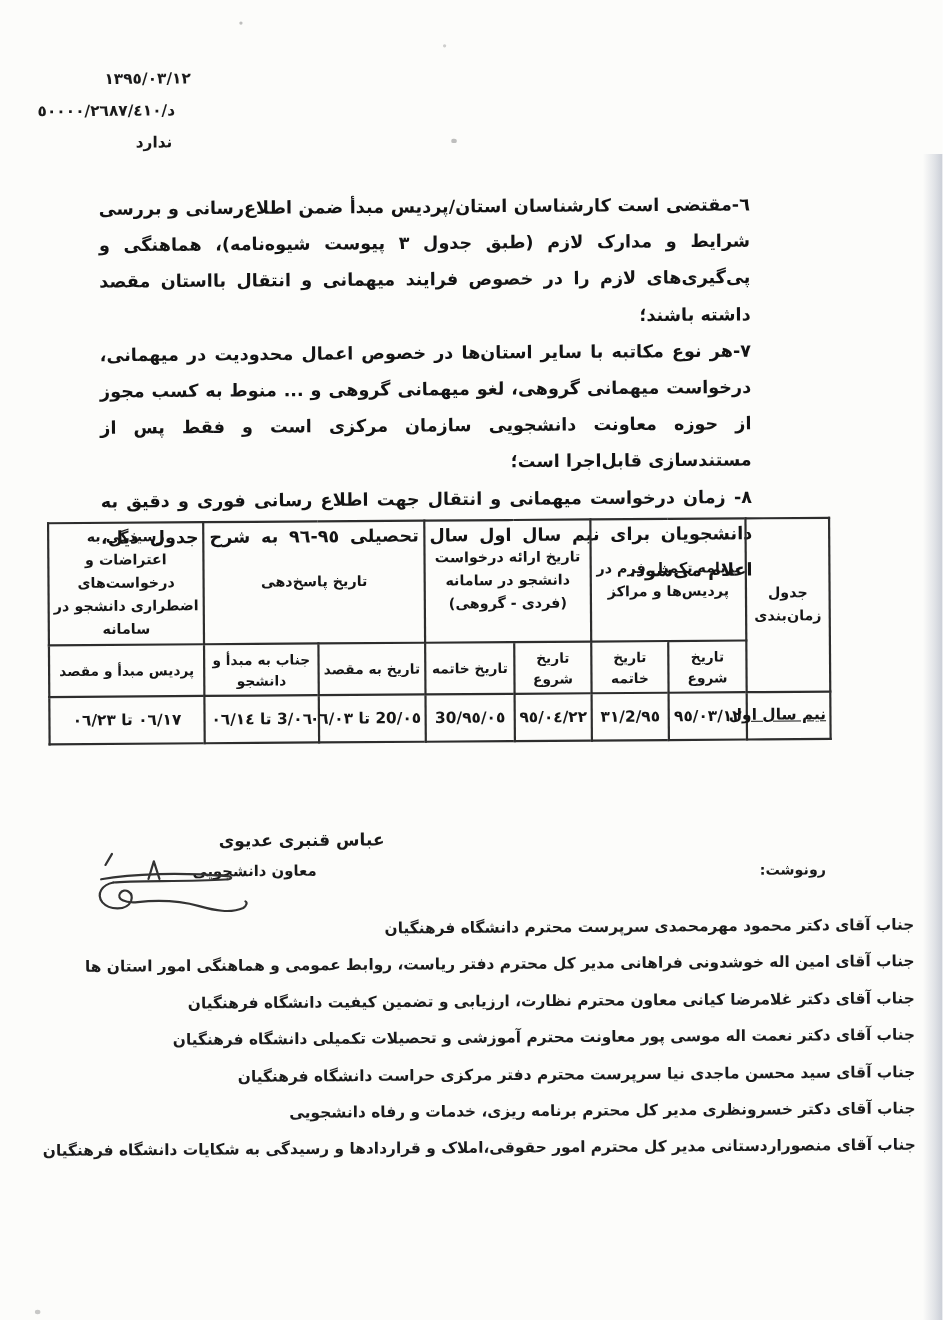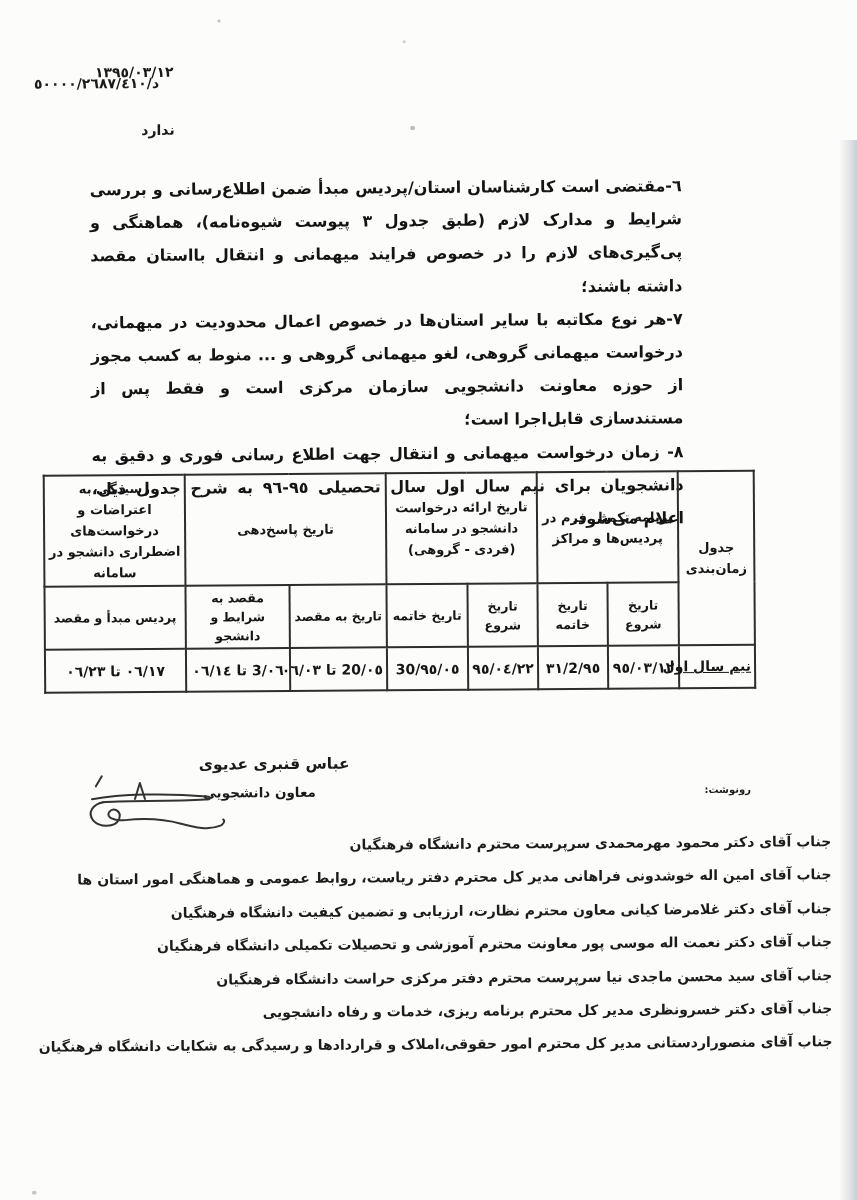--- a/index.html
+++ b/index.html
@@ -9,22 +9,22 @@
     background:#fcfcfa;
     overflow:hidden;
     font-family:"DejaVu Sans", sans-serif;
     color:#1a1a1a;
   }
   .tilt { position:absolute; inset:0; transform:rotate(-0.4deg); transform-origin:50% 55%; }
 
   
   .hdr-line { position:absolute; font-size:14px; font-weight:600; letter-spacing:0.3px; white-space:nowrap; }
   .hdr-date   { left:99px;  top:62px; }
-  .hdr-number { left:38px;  top:73px; direction:ltr;text-align:center; }
-  .hdr-attach { left:127px; top:120px;margin-left:18px; }
+  .hdr-number { left:38px;  top:91px; direction:ltr;text-align:center; }
+  .hdr-attach { left:127px; top:120px; }
 
   
   .body-text {
     position:absolute; top:171px; right:172px; width:592px;
     direction:rtl; text-align:justify;
     font-size:16px; font-weight:700; line-height:33.2px;
     color:#141414;
   }
   .body-text p { margin:0; }
 
@@ -42,27 +42,27 @@
   .sched tr.r2 { height:47px; }
   .sched tr.r3 { height:43px; }
   .sched tr.r1 th { font-size:13px;  line-height:21px; }
   .sched tr.r2 th { font-size:12.5px; line-height:19px; }
   .sched tr.r3 td { font-size:14px; white-space:nowrap; }
   .sched th.corner { font-size:13.5px; line-height:26px; }
   .sched td.rowlabel { font-size:13px; white-space:normal; line-height:21px;text-decoration:underline; }
 
   
   .sig-name  { position:absolute; left:198px; top:754px; font-size:15.5px; font-weight:800; direction:rtl; white-space:nowrap; }
-  .sig-title { position:absolute; left:202px; top:783px; font-size:13.5px; font-weight:800; direction:rtl; white-space:nowrap; }
+  .sig-title { position:absolute; left:174px; top:783px; font-size:13.5px; font-weight:800; direction:rtl; white-space:nowrap; }
   .sig-scribble { position:absolute; left:84px; top:772px; z-index:3; }
 
   
   .cc-heading {
     position:absolute; top:786px; right:107px;
-    direction:rtl; font-size:10px; font-weight:600;
+    direction:rtl; font-size:13px; font-weight:600;
   }
   .cc-list {
     position:absolute; top:828px; right:27px; width:640px;
     direction:rtl; text-align:right;
     font-size:14px; font-weight:600; line-height:33.4px;
     color:#1c1c1c;
   }
   .cc-list div { white-space:nowrap; }
 
   
@@ -111,21 +111,21 @@
         <th colspan="2">تاریخ ارائه درخواست دانشجو در سامانه (فردی - گروهی)</th>
         <th colspan="2">تاریخ پاسخ‌دهی</th>
         <th>رسیدگی به اعتراضات و درخواست‌های اضطراری دانشجو در سامانه</th>
       </tr>
       <tr class="r2">
         <th>تاریخ شروع</th>
         <th>تاریخ خاتمه</th>
         <th>تاریخ شروع</th>
         <th>تاریخ خاتمه</th>
         <th>تاریخ به مقصد</th>
-        <th>مقصد به شرایط و دانشجو</th>
+        <th>جناب به مبدأ و دانشجو</th>
         <th>پردیس مبدأ و مقصد</th>
       </tr>
       <tr class="r3">
         <td class="rowlabel">نیم سال اول</td>
         <td>٩٥/٠٣/١٢</td>
         <td>٩٥/2/٣١</td>
         <td>٩٥/٠٤/٢٢</td>
         <td>٩٥/٠٥/30</td>
         <td>٠٥/20 تا ٠٦/٠٣</td>
         <td>٠٦/3 تا ٠٦/١٤</td>

